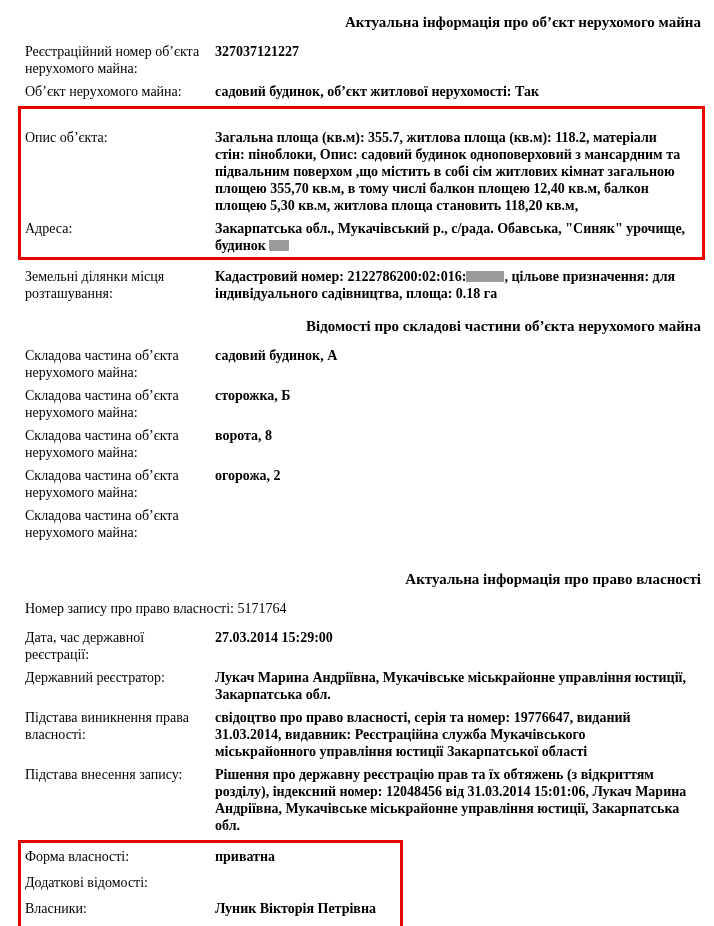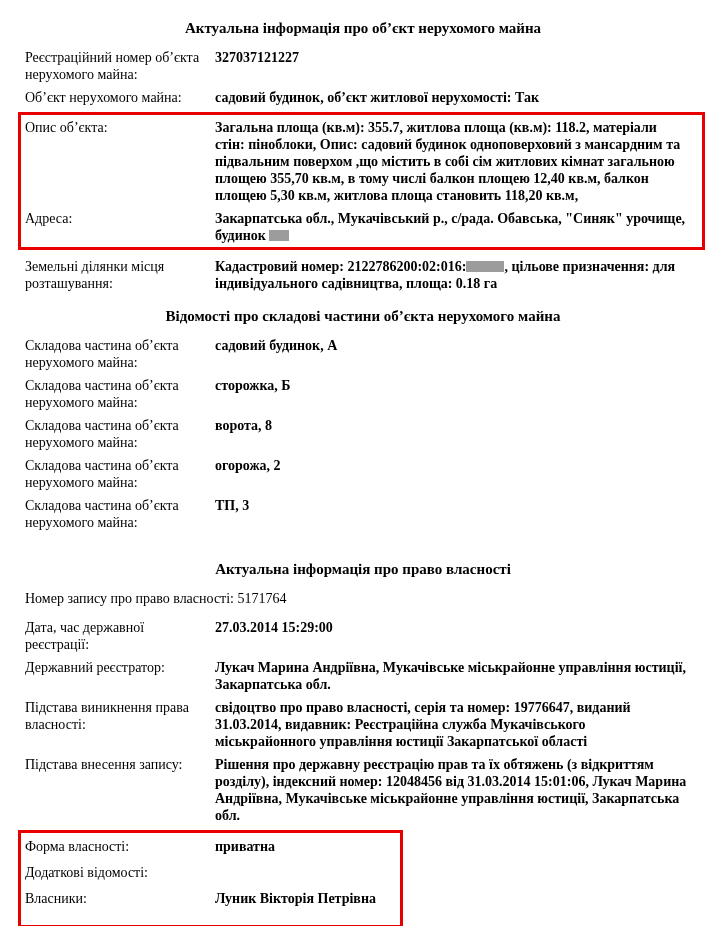--- a/index.html
+++ b/index.html
@@ -11,24 +11,24 @@
   }
   .doc {
     width: 714px;
     min-height: 926px;
     box-sizing: border-box;
     padding: 6px 13px 10px 25px;
     font-size: 14px;
     line-height: 17px;
   }
   .section-title {
-    text-align: center;
+    text-align: right;
     font-weight: bold;
     font-size: 15px;
-    margin: 14px 0 12px 0;
+    margin: 8px 0 12px 0;
   }
   .section-title.gap-md { margin-top: 16px; }
   .section-title.gap-lg { margin-top: 30px; }
   .row {
     display: flex;
     margin: 0 12px 6px 0;
   }
   .label {
     flex: 0 0 190px;
     width: 190px;
@@ -36,21 +36,21 @@
     padding-right: 10px;
   }
   .value {
     flex: 1 1 auto;
     min-width: 0;
     font-weight: bold;
   }
   .redbox {
     border: 3px solid #e80000;
     margin: 2px -4px 8px -7px;
-    padding: 4px 4px 1px 4px;
+    padding: 20px 4px 1px 4px;
   }
   .redbox .row:last-child { margin-bottom: 2px; }
   .redbox-narrow {
     border: 3px solid #e80000;
     margin: 4px 0 0 -7px;
     padding: 5px 4px 16px 4px;
     width: 385px;
     box-sizing: border-box;
   }
   .redbox-narrow .row { margin-bottom: 9px; }
@@ -114,21 +114,20 @@
   <div class="row">
     <div class="label">Складова частина об’єкта нерухомого майна:</div>
     <div class="value">ворота, 8</div>
   </div>
   <div class="row">
     <div class="label">Складова частина об’єкта нерухомого майна:</div>
     <div class="value">огорожа, 2</div>
   </div>
   <div class="row">
     <div class="label">Складова частина об’єкта нерухомого майна:</div>
-    <div class="value">ТП, 3</div>
   </div>
 
   <div class="section-title gap-lg">Актуальна інформація про право власності</div>
 
   <div class="record-number">Номер запису про право власності: 5171764</div>
 
   <div class="row">
     <div class="label">Дата, час державної реєстрації:</div>
     <div class="value">27.03.2014 15:29:00</div>
   </div>

